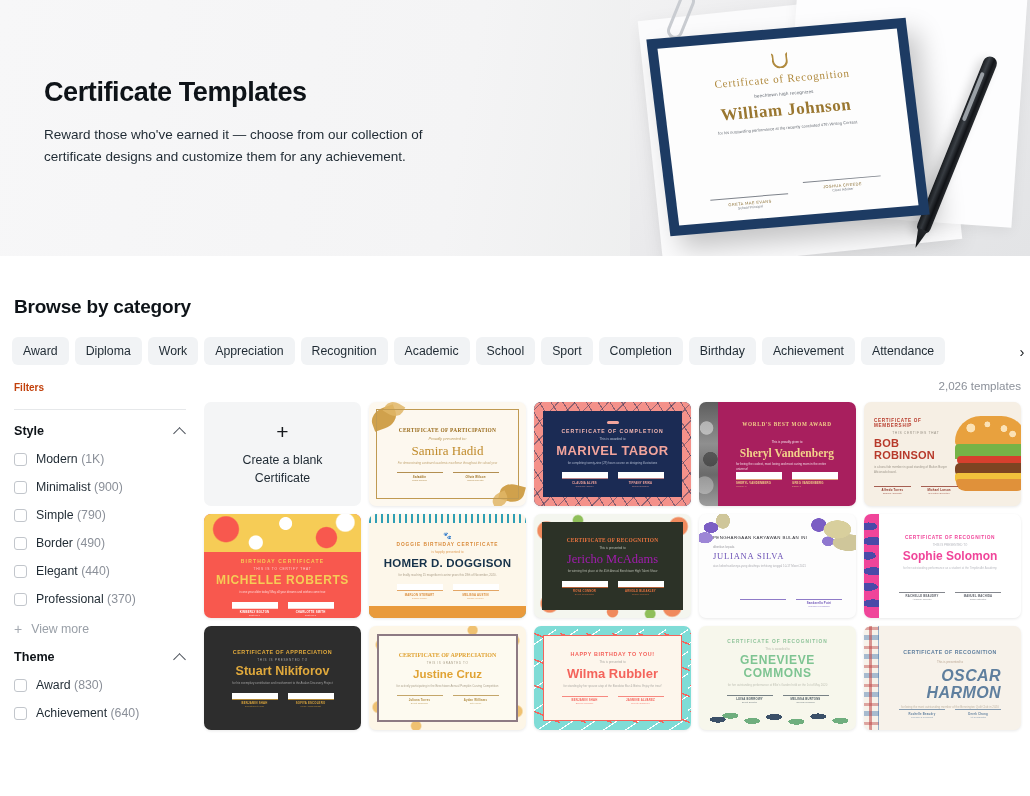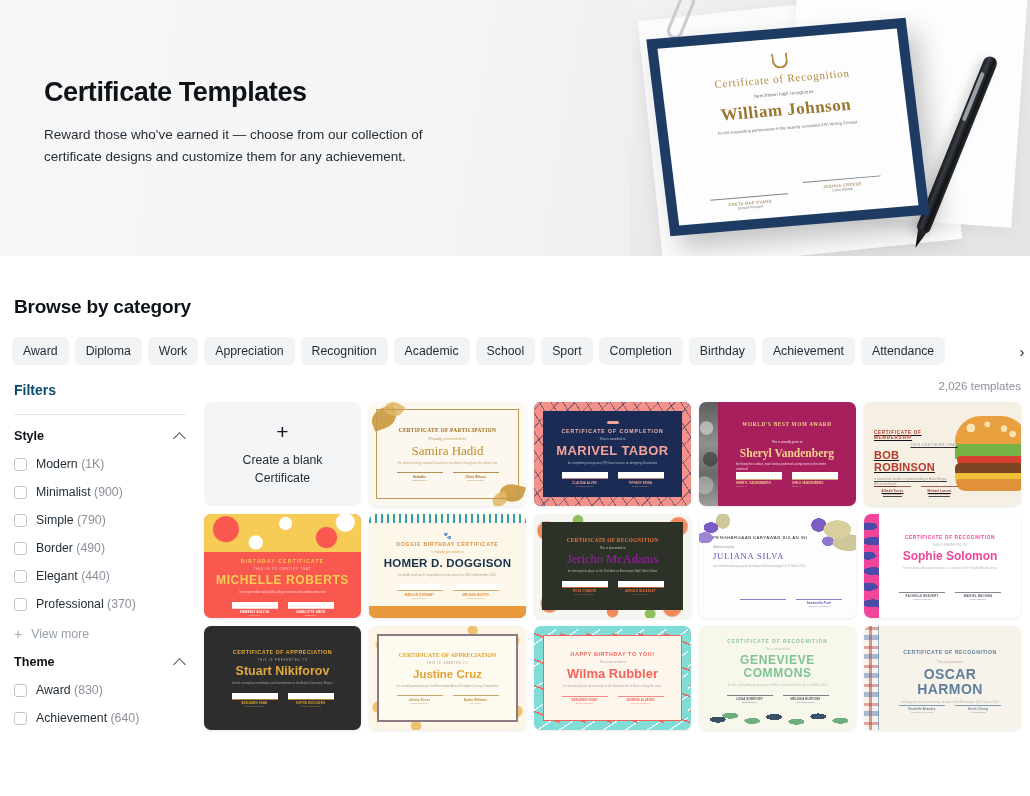--- a/index.html
+++ b/index.html
@@ -177,21 +177,21 @@
     cursor:pointer;
   }
 
   
   .content { display:flex; margin-top: 11px; }
 
   .sidebar {
     width: 204px; flex:0 0 204px;
     padding: 0 18px 0 14px;
   }
-  .filters-title { font-size:14px; font-weight:bold; color:#0c4a6e; margin-top:6px;}
+  .filters-title { font-size:10px; font-weight:bold; color:#c2410c; margin-top:6px;}
   .sb-divider { height:1px; background:#e6e8ea; margin: 16px 0 0 0; }
   .fgroup { padding-top: 14px; }
   .fgroup-head {
     display:flex; align-items:center; justify-content:space-between;
     cursor:pointer;
   }
   .fgroup-title { font-size:12.6px; font-weight:bold; color:#0e1318; }
   .chev { width:11px; height:11px; position:relative; }
   .chev:before {
     content:""; position:absolute; left:0; top:3px;
@@ -321,21 +321,21 @@
   .tpl-mom .t-body{ text-align:left; font-size:3px; }
   .tpl-mom .sig-row{ justify-content:flex-start; margin-top:auto;}
   .tpl-mom .sig .bar{ background:#fff; height:7px;}
   .tpl-mom .sig{ color:#f3d38a; text-align:left;}
 
   .tpl-burger { background:#f6efe4; }
   .tpl-burger .t-kicker{ color:#b7392a; text-align:left; font-size:4.6px;}
   .tpl-burger .t-sub{ color:#8a8377; text-align:left; letter-spacing:.6px; font-size:3.4px;}
   .tpl-burger .t-name{ color:#b7392a; text-align:left; font-size:11px; letter-spacing:.2px;}
   .tpl-burger .t-body{ color:#8a8377; text-align:left; }
-  .tpl-burger .c-pad{ align-items:flex-end; justify-content:flex-start; padding-top:28px; width:66%;text-decoration:underline;}
+  .tpl-burger .c-pad{ align-items:center; justify-content:flex-start; padding-top:16px; width:66%;}
   .tpl-burger .sig-row{ justify-content:flex-start; margin-top:auto; padding-bottom:2px;}
   .tpl-burger .sig{ color:#8b2f22; }
   .burger{ position:absolute; right:-6px; top:14px; width:72px; height:72px;}
   .bun-top{ position:absolute; left:0; top:0; width:72px;height:30px;background:#e8a13e;border-radius:36px 36px 6px 6px;}
   .bun-top:after{content:"";position:absolute;inset:0;background:
     radial-gradient(circle at 22% 40%, #fbe2b6 0 7%, transparent 8%),
     radial-gradient(circle at 45% 28%, #fbe2b6 0 6%, transparent 7%),
     radial-gradient(circle at 68% 42%, #fbe2b6 0 6%, transparent 7%),
     radial-gradient(circle at 80% 60%, #fbe2b6 0 5%, transparent 6%);}
   .lettuce{ position:absolute; left:0; top:28px; width:72px;height:11px;background:#76b347;border-radius:4px;}
@@ -503,21 +503,21 @@
 
   .tpl-oscar{ background:#f7f2ea; display:flex;}
   .tpl-oscar .plaid{ width:26%; position:relative; background:#f7f2ea;}
   .tpl-oscar .plaid:after{content:"";position:absolute;inset:0;
     background:
       repeating-linear-gradient(90deg, transparent 0 5px, rgba(190,70,70,.55) 5px 8px, transparent 8px 14px, rgba(70,120,175,.55) 14px 19px),
       repeating-linear-gradient(0deg, transparent 0 5px, rgba(190,70,70,.45) 5px 8px, transparent 8px 14px, rgba(70,120,175,.45) 14px 19px);}
   .tpl-oscar .side{ flex:1; padding:14px 10px 8px; display:flex; flex-direction:column;}
   .tpl-oscar .t-kicker{ text-align:left; color:#5f7f9e; font-size:5.2px; letter-spacing:.5px; line-height:1.5;}
   .tpl-oscar .t-sub{ text-align:left; color:#b09a86; font-size:3px;}
-  .tpl-oscar .t-name{ text-align:center; color:#5f7f9e; font-size:14px; letter-spacing:.4px;}
+  .tpl-oscar .t-name{ text-align:right; color:#5f7f9e; font-size:16px; letter-spacing:.4px;font-style:italic;}
   .tpl-oscar .t-body{ text-align:left; color:#b6a996;}
   .tpl-oscar .sig-row{ justify-content:flex-start; margin-top:auto;}
   .tpl-oscar .sig{ color:#5f7f9e;}
 </style>
 </head>
 <body>
 
 <div class="hero">
   <div class="hero-inner">
     <h1 class="hero-title">Certificate Templates</h1>

